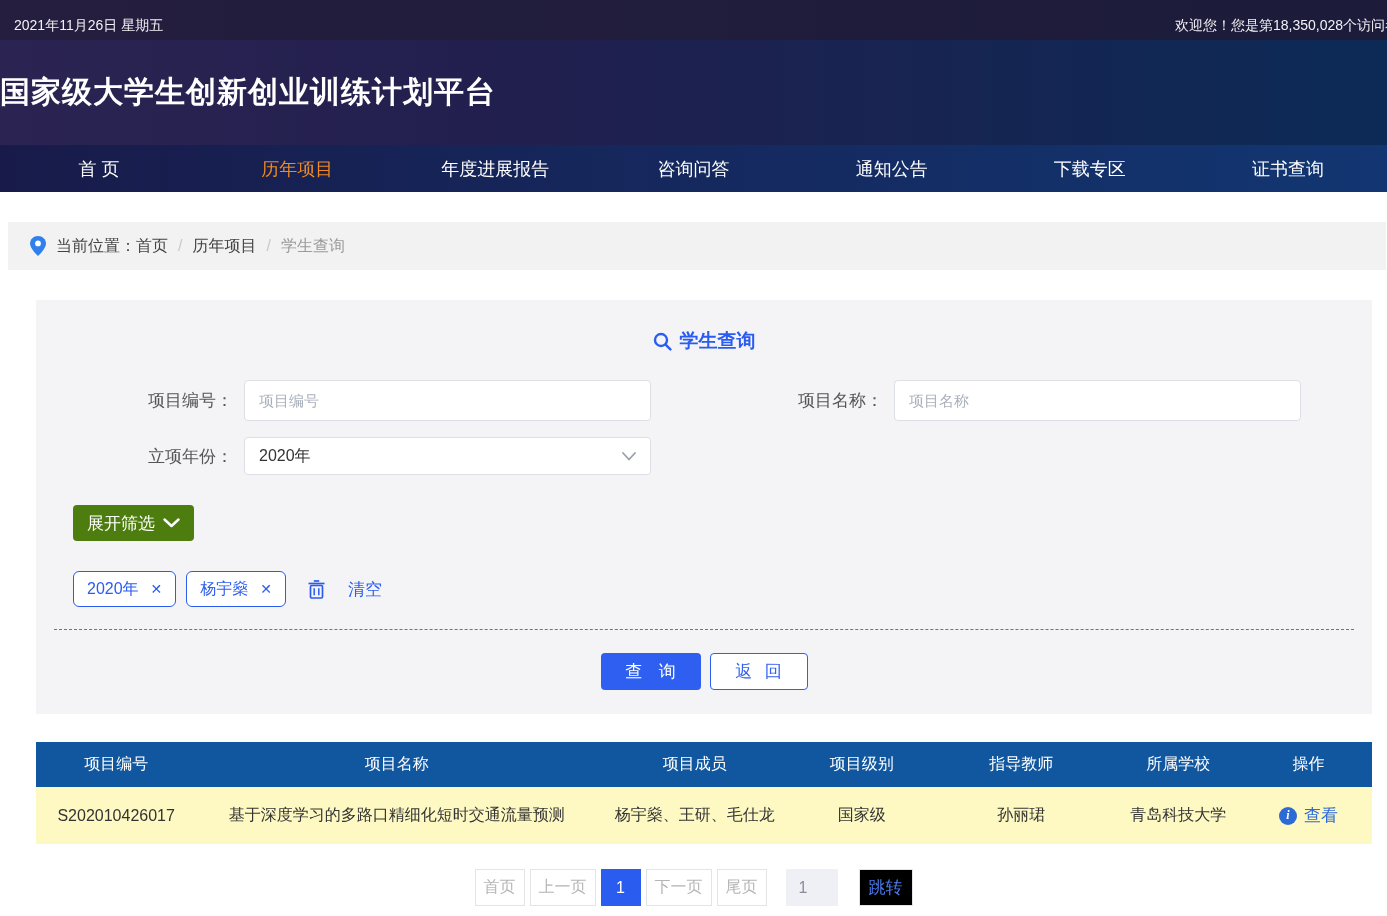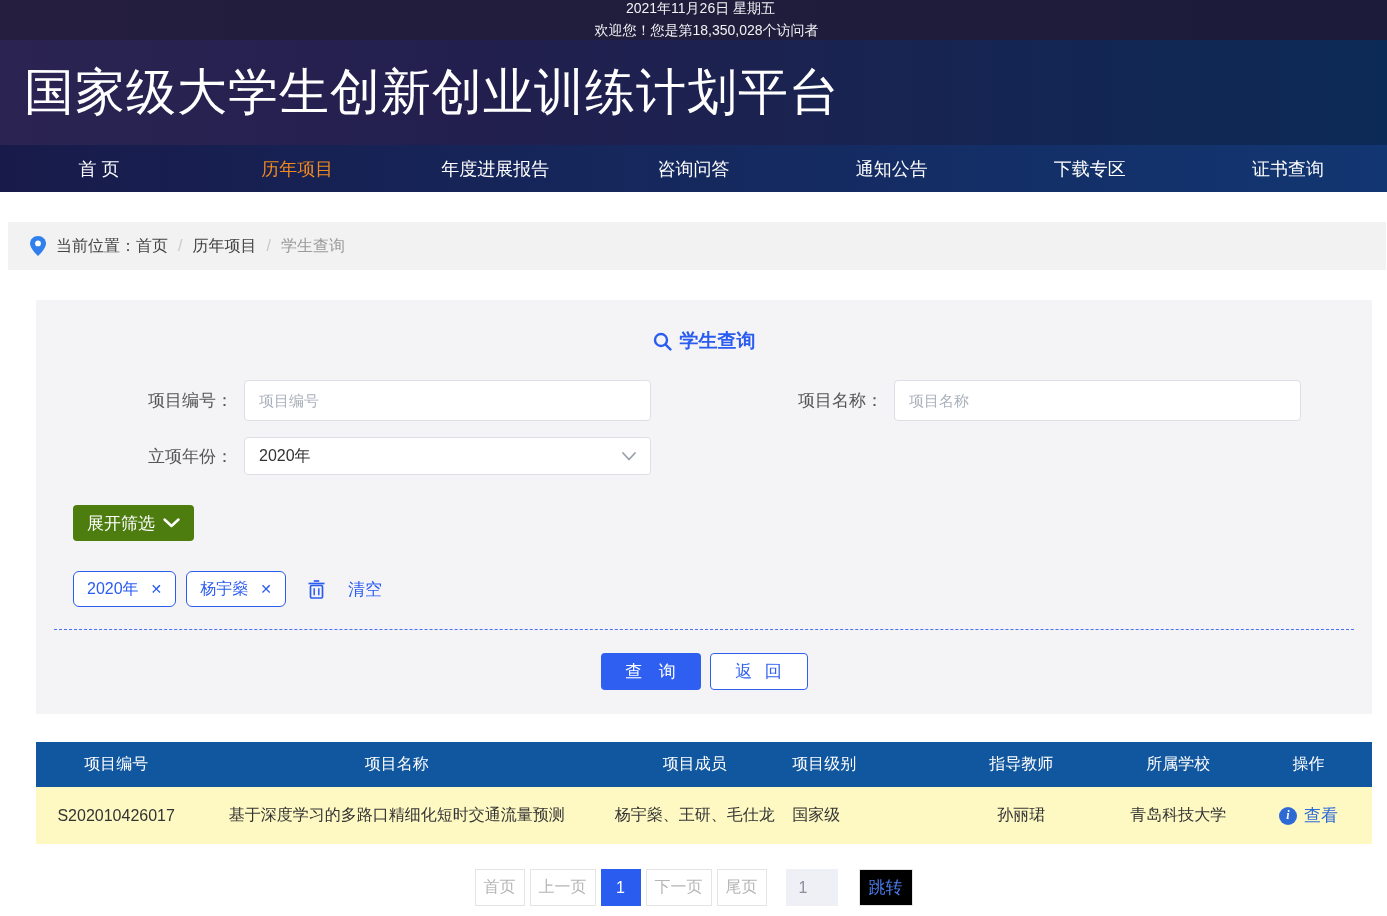--- a/index.html
+++ b/index.html
@@ -2,27 +2,27 @@
 <html><head>
 <meta charset="utf-8">
 <style>
   * { margin: 0; padding: 0; box-sizing: border-box; }
   html, body { width: 1387px; height: 916px; overflow: hidden; background: #fff;
     font-family: "Liberation Sans", "DejaVu Sans", sans-serif; }
 
   
   .topbar { height: 40px; background: linear-gradient(90deg, #251e3e, #1c1b3a);
     display: flex; align-items: center; justify-content: space-between;
-    padding: 0 0 0 14px; color: #f2f2f6; font-size: 14px; overflow: hidden; white-space: nowrap; flex-direction: column; }
+    padding: 12px 0 0 14px; color: #f2f2f6; font-size: 14px; overflow: hidden; white-space: nowrap; }
   .topbar .welcome { margin-right: -12px; }
 
   
   .banner { height: 105px; background: linear-gradient(90deg, #2b2452 0%, #221f4e 35%, #0c2a56 100%);
     display: flex; align-items: center; }
-  .banner h1 { color: #fff; font-size: 50px; font-weight: normal; letter-spacing: 1px; padding-left: 24px; }
+  .banner h1 { color: #fff; font-size: 30px; font-weight: bold; letter-spacing: 1px; padding-left: 0; }
 
   
   .nav { height: 47px; background: linear-gradient(90deg, #181b4a 0%, #123672 100%);
     display: flex; align-items: stretch; }
   .nav-item { flex: 1; display: flex; align-items: center; justify-content: center;
     color: #fff; font-size: 18px; cursor: pointer; }
   .nav-item.active { color: #f18a1f; }
 
   
   .crumb-bar { margin: 30px 1px 0 8px; height: 48px; background: #f2f2f2;
@@ -67,21 +67,21 @@
     padding-left: 4px; cursor: pointer; font-family: "Liberation Sans", "DejaVu Sans", sans-serif; }
 
   
   .table { margin: 28px 15px 0 36px; }
   .t-head { display: flex; background: #11579f; color: #fff; height: 45px; align-items: center;
     font-size: 16px; font-weight: 500; }
   .t-row { display: flex; height: 57px; align-items: center; font-size: 16px; color: #333; background: #fef9c3; }
   .c1 { flex: 0 0 12%; text-align: center; }
   .c2 { flex: 0 0 30%; text-align: center; }
   .c3 { flex: 0 0 14.6%; text-align: center; }
-  .c4 { flex: 0 0 10.4%; text-align: left; }
+  .c4 { flex: 0 0 10.4%; text-align: center; }
   .c5 { flex: 0 0 13.5%; text-align: center; }
   .c6 { flex: 0 0 10%; text-align: center; }
   .c7 { flex: 0 0 9.5%; text-align: center; }
   .view-link { color: #2e6ad6; font-size: 17px; text-decoration: none; cursor: pointer;
     display: inline-flex; align-items: center; gap: 7px; }
   .info-ico { width: 18px; height: 18px; border-radius: 50%; background: #2e6ad6; color: #fff;
     display: inline-flex; align-items: center; justify-content: center; font-size: 12px;
     font-weight: bold; font-family: "Liberation Serif", serif; font-style: italic; }
 
   

